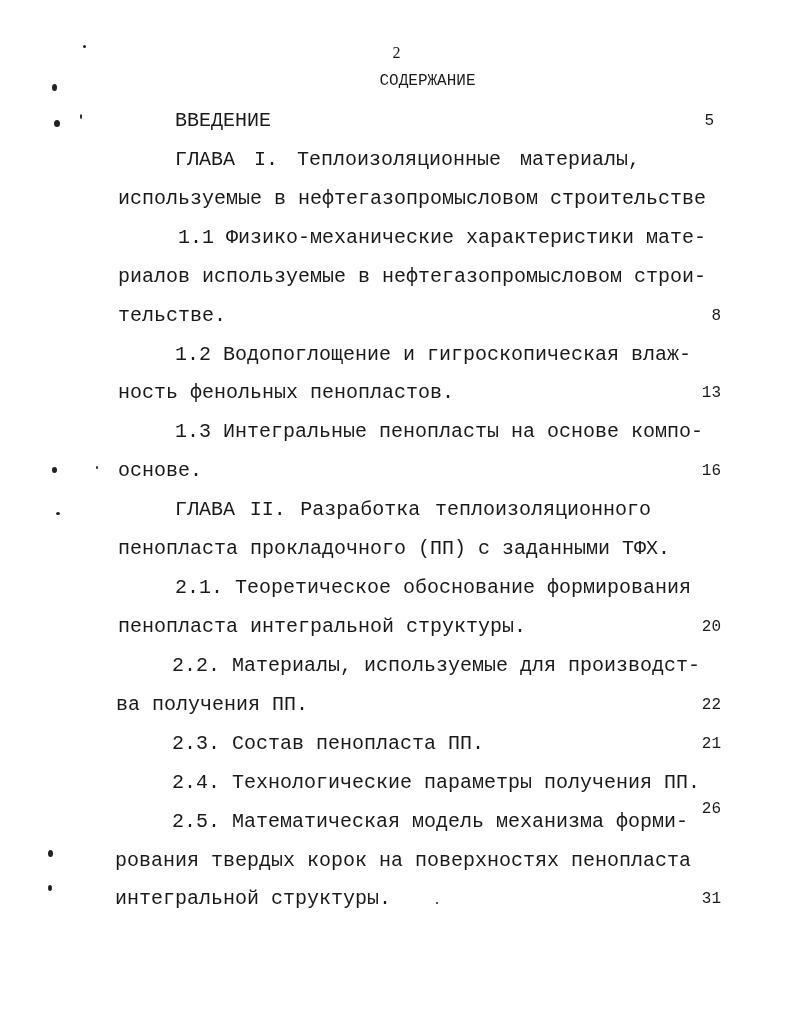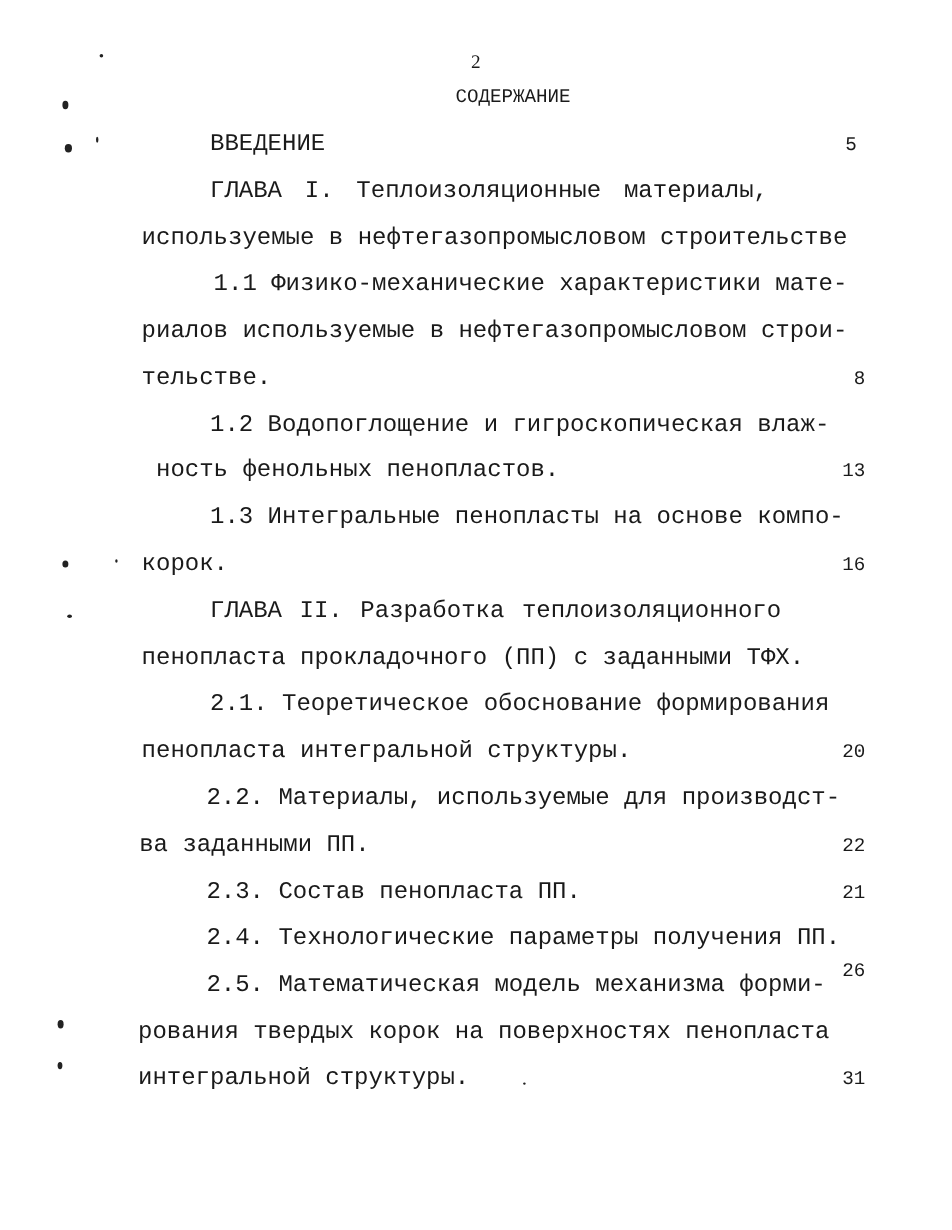--- a/index.html
+++ b/index.html
@@ -77,41 +77,41 @@
     <span>материалы,</span>
   </div>
   <div class="line" style="left:118px; top:189px;">используемые в нефтегазопромысловом строительстве</div>
 
   <div class="line" style="left:178px; top:228px;">1.1 Физико-механические характеристики мате-</div>
   <div class="line" style="left:118px; top:267px;">риалов используемые в нефтегазопромысловом строи-</div>
   <div class="line" style="left:118px; top:306px;">тельстве.</div>
   <div class="pg" style="top:306px;">8</div>
 
   <div class="line" style="left:175px; top:345px;">1.2 Водопоглощение и гигроскопическая влаж-</div>
-  <div class="line" style="left:118px; top:383px;margin-left:12px;">ность фенольных пенопластов.</div>
+  <div class="line" style="left:118px; top:383px;">ность фенольных пенопластов.</div>
   <div class="pg" style="top:383px;">13</div>
 
   <div class="line" style="left:175px; top:422px;">1.3 Интегральные пенопласты на основе компо-</div>
-  <div class="line" style="left:118px; top:461px;">корок.</div>
+  <div class="line" style="left:118px; top:461px;">основе.</div>
   <div class="pg" style="top:461px;">16</div>
 
   <div class="line justify" style="left:175px; top:500px; width:476px;">
     <span>ГЛАВА</span>
     <span>II.</span>
     <span>Разработка</span>
     <span>теплоизоляционного</span>
   </div>
   <div class="line" style="left:118px; top:539px;">пенопласта прокладочного (ПП) с заданными ТФХ.</div>
 
   <div class="line" style="left:175px; top:578px;text-align:right;">2.1. Теоретическое обоснование формирования</div>
   <div class="line" style="left:118px; top:617px;">пенопласта интегральной структуры.</div>
   <div class="pg" style="top:617px;">20</div>
 
   <div class="line" style="left:172px; top:656px;">2.2. Материалы, используемые для производст-</div>
-  <div class="line" style="left:116px; top:695px;">ва заданными ПП.</div>
+  <div class="line" style="left:116px; top:695px;">ва получения ПП.</div>
   <div class="pg" style="top:695px;">22</div>
 
   <div class="line" style="left:172px; top:734px;">2.3. Состав пенопласта ПП.</div>
   <div class="pg" style="top:734px;">21</div>
 
   <div class="line" style="left:172px; top:773px;">2.4. Технологические параметры получения ПП.</div>
   <div class="pg" style="top:799px;">26</div>
 
   <div class="line" style="left:172px; top:812px;">2.5. Математическая модель механизма форми-</div>
   <div class="line" style="left:115px; top:889px;">интегральной структуры.</div>

